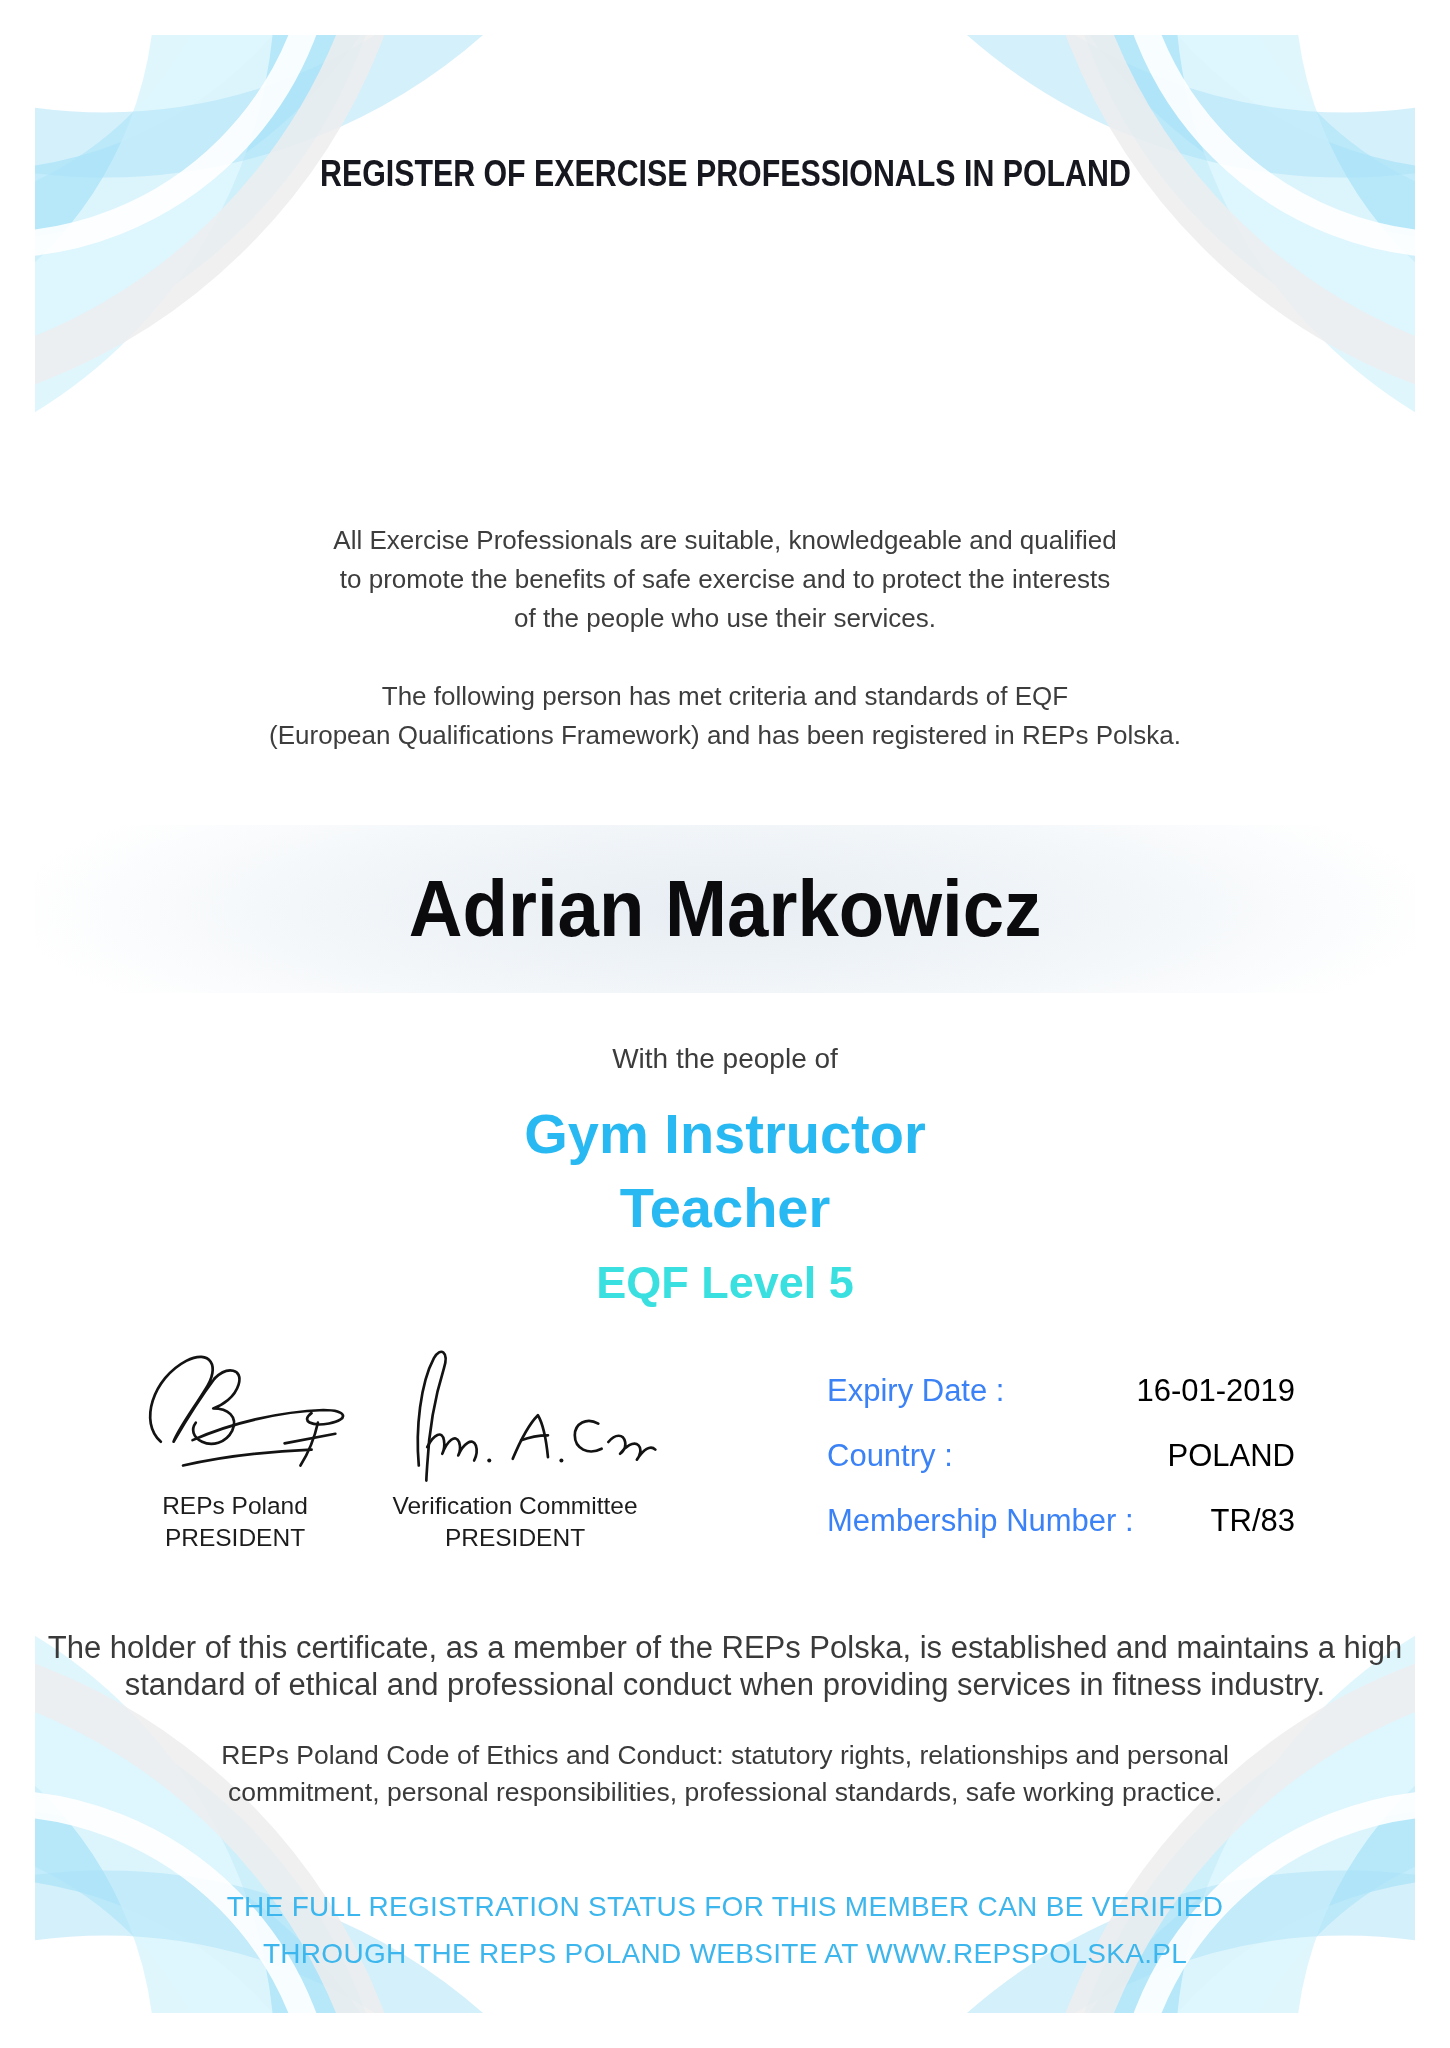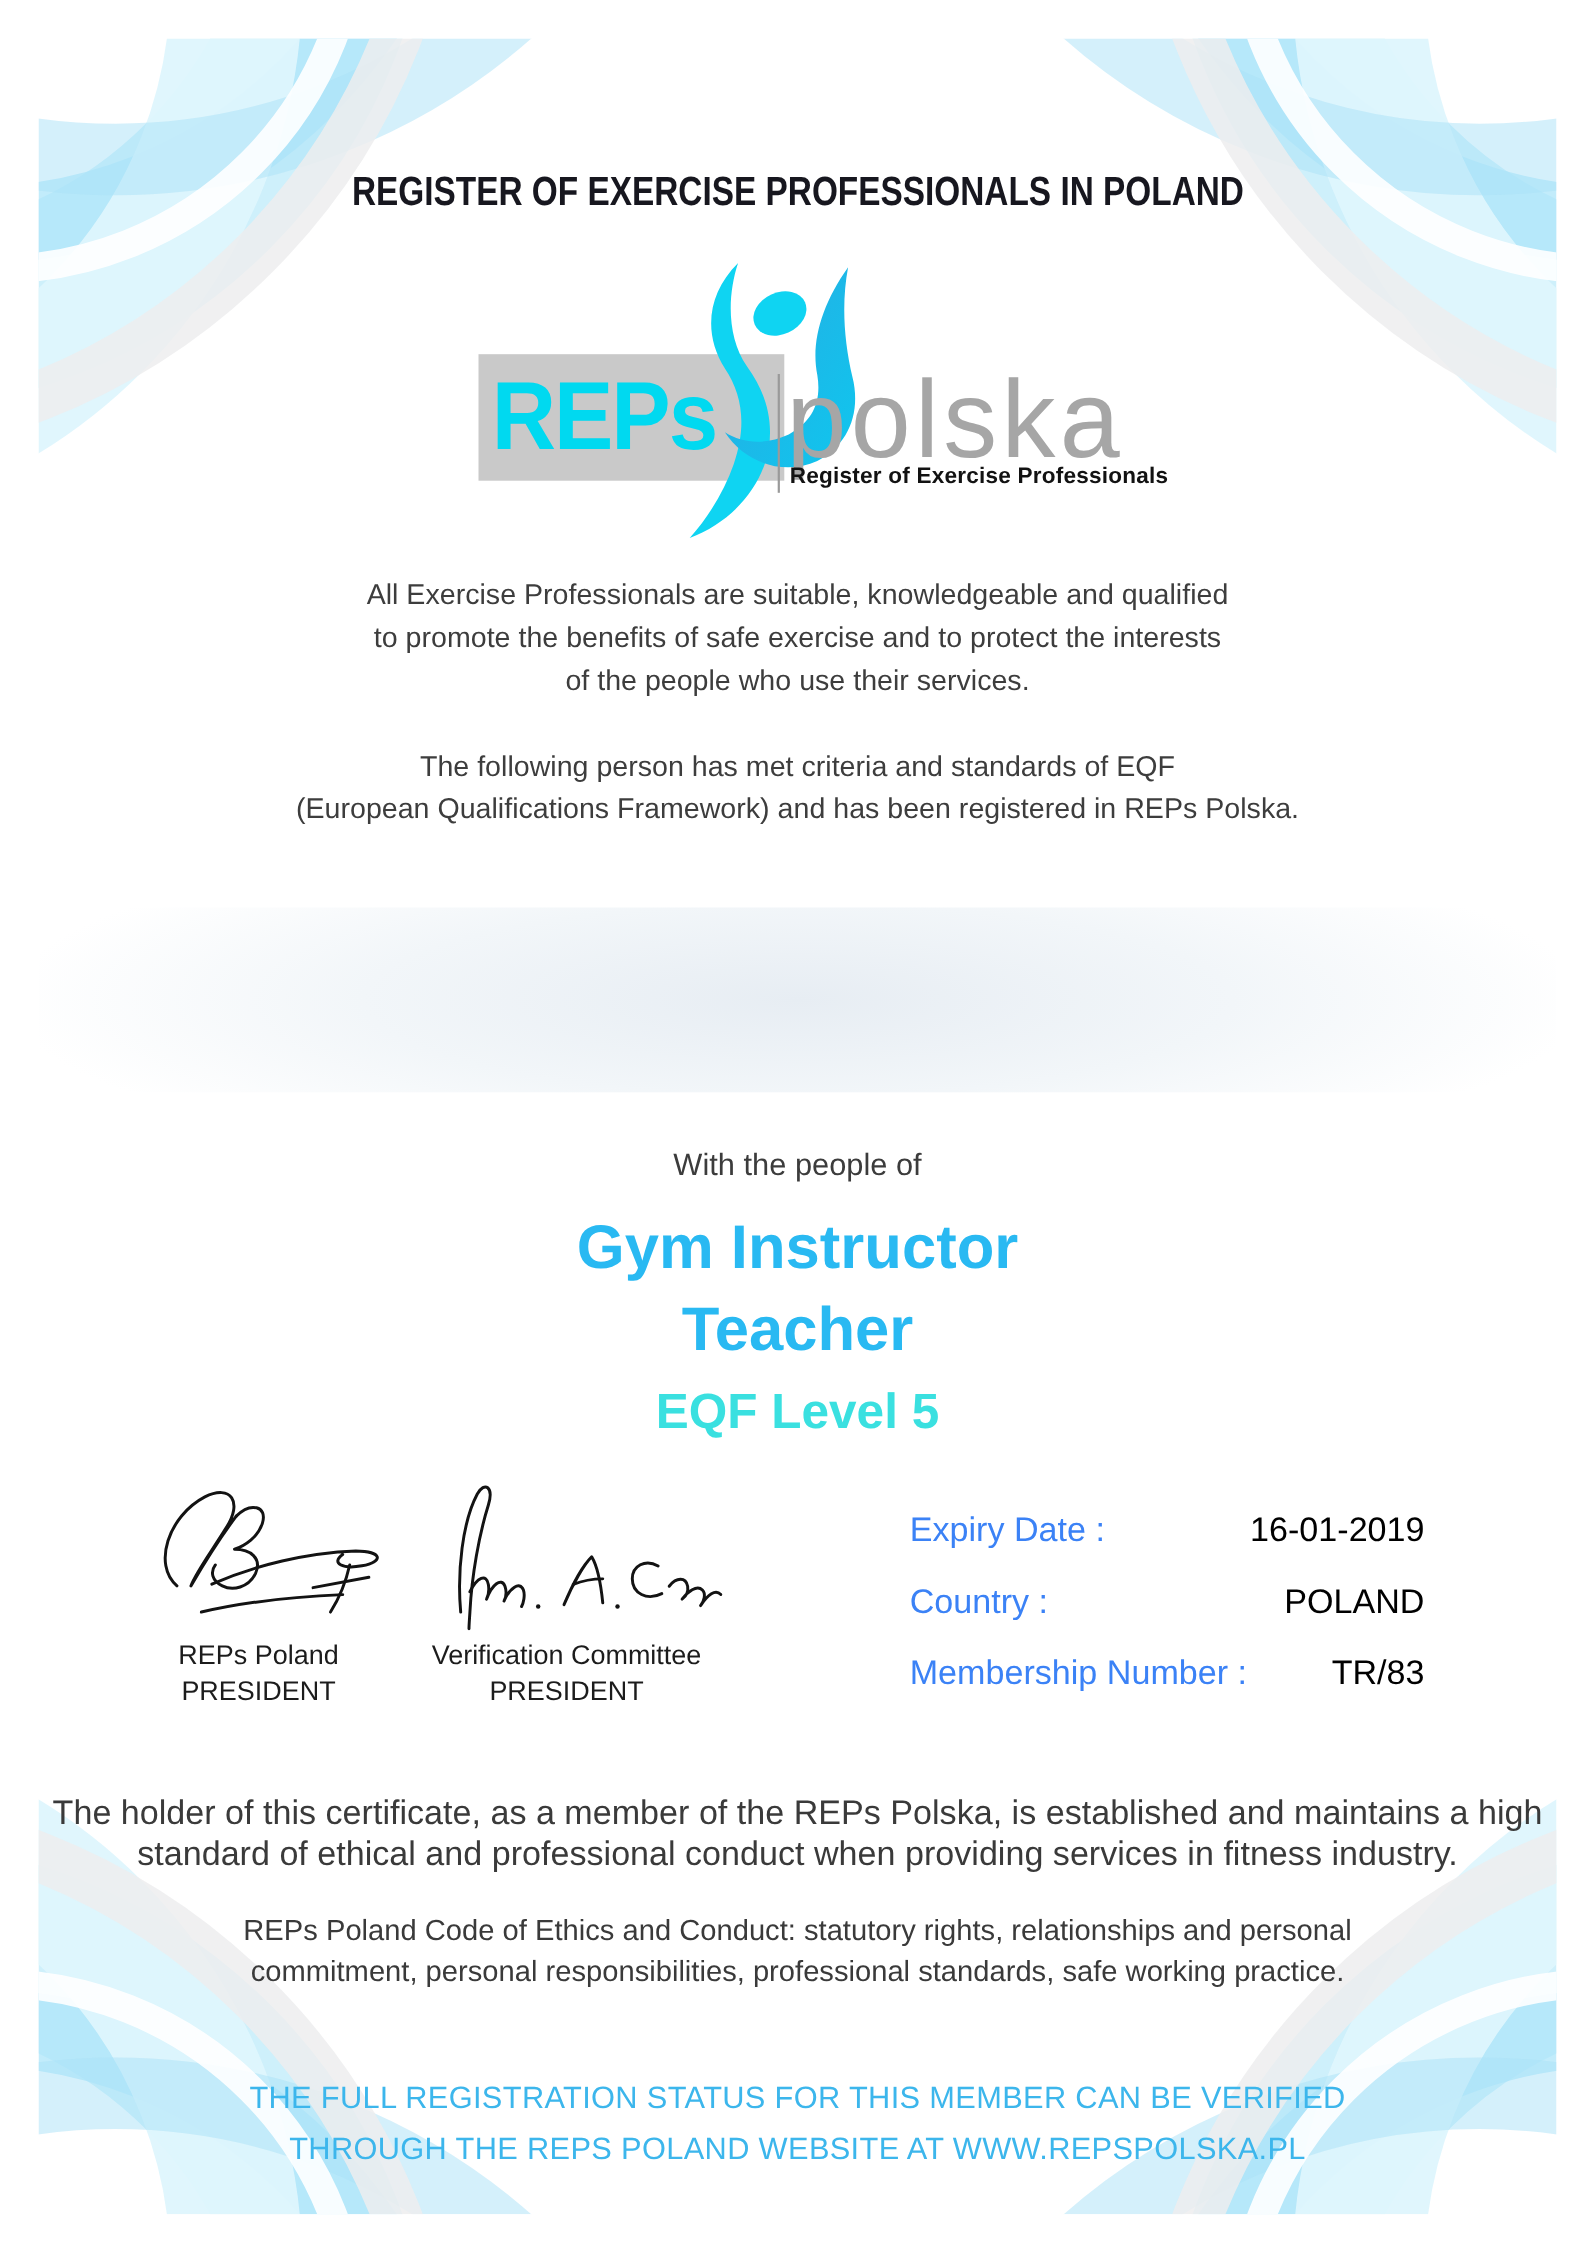--- a/index.html
+++ b/index.html
@@ -136,46 +136,28 @@
       <circle cx="-40" cy="-120" r="330" stroke="#ffffff" stroke-width="26" opacity="0.9"></circle>
     </g>
   </svg>
 
   <div class="content">
 
     <div class="title">
       <span>REGISTER OF EXERCISE PROFESSIONALS IN POLAND</span>
     </div>
 
-    <div class="logo">
-      <div class="logo-box"></div>
-      <div class="logo-reps">REPs</div>
-      <svg class="logo-figure" viewBox="0 0 165 262">
-        <defs>
-          <linearGradient id="gblue" x1="0" y1="0" x2="1" y2="1">
-            <stop offset="0" stop-color="#29abe2"></stop>
-            <stop offset="1" stop-color="#0fc6ee"></stop>
-          </linearGradient>
-        </defs>
-
-        <path fill="#0fd4f2" d="M58,2 C30,30 26,66 46,98 C62,122 66,150 54,185 C46,208 32,232 14,252 C52,238 80,206 86,170 C90,142 82,118 66,96 C48,70 48,32 58,2 Z"></path>
-
-        <ellipse cx="96" cy="48" rx="25" ry="19" fill="#0fd4f2" transform="rotate(-24 96 48)"></ellipse>
-
-        <path fill="url(#gblue)" d="M158,6 C134,40 124,74 130,104 C134,128 126,146 104,158 C82,168 62,166 46,156 C64,184 100,196 130,182 C158,168 170,138 162,106 C154,72 152,38 158,6 Z"></path>
-      </svg>
-      <div class="logo-vline"></div>
-      <div class="logo-polska">polska</div>
-      <div class="logo-caption">Register of Exercise Professionals</div>
-    </div>
 
     <div class="para p-intro1">All Exercise Professionals are suitable, knowledgeable and qualified<br>to promote the benefits of safe exercise and to protect the interests<br>of the people who use their services.</div>
     <div class="para p-intro2">The following person has met criteria and standards of EQF<br>(European Qualifications Framework)  and has been registered in REPs Polska.</div>
 
     <div class="name-band"></div>
+    <div class="member-name">
+      <span>Adrian Markowicz</span>
+    </div>
 
     <div class="status-intro">With the people of</div>
     <div class="status-titles">
       <div>Gym Instructor</div>
       <div>Teacher</div>
     </div>
     <div class="eqf-level">EQF Level 5</div>
 
     <svg class="sig-img sig1" viewBox="0 0 290 160">
       <g fill="none" stroke="#131313" stroke-width="3.4" stroke-linecap="round" stroke-linejoin="round">

